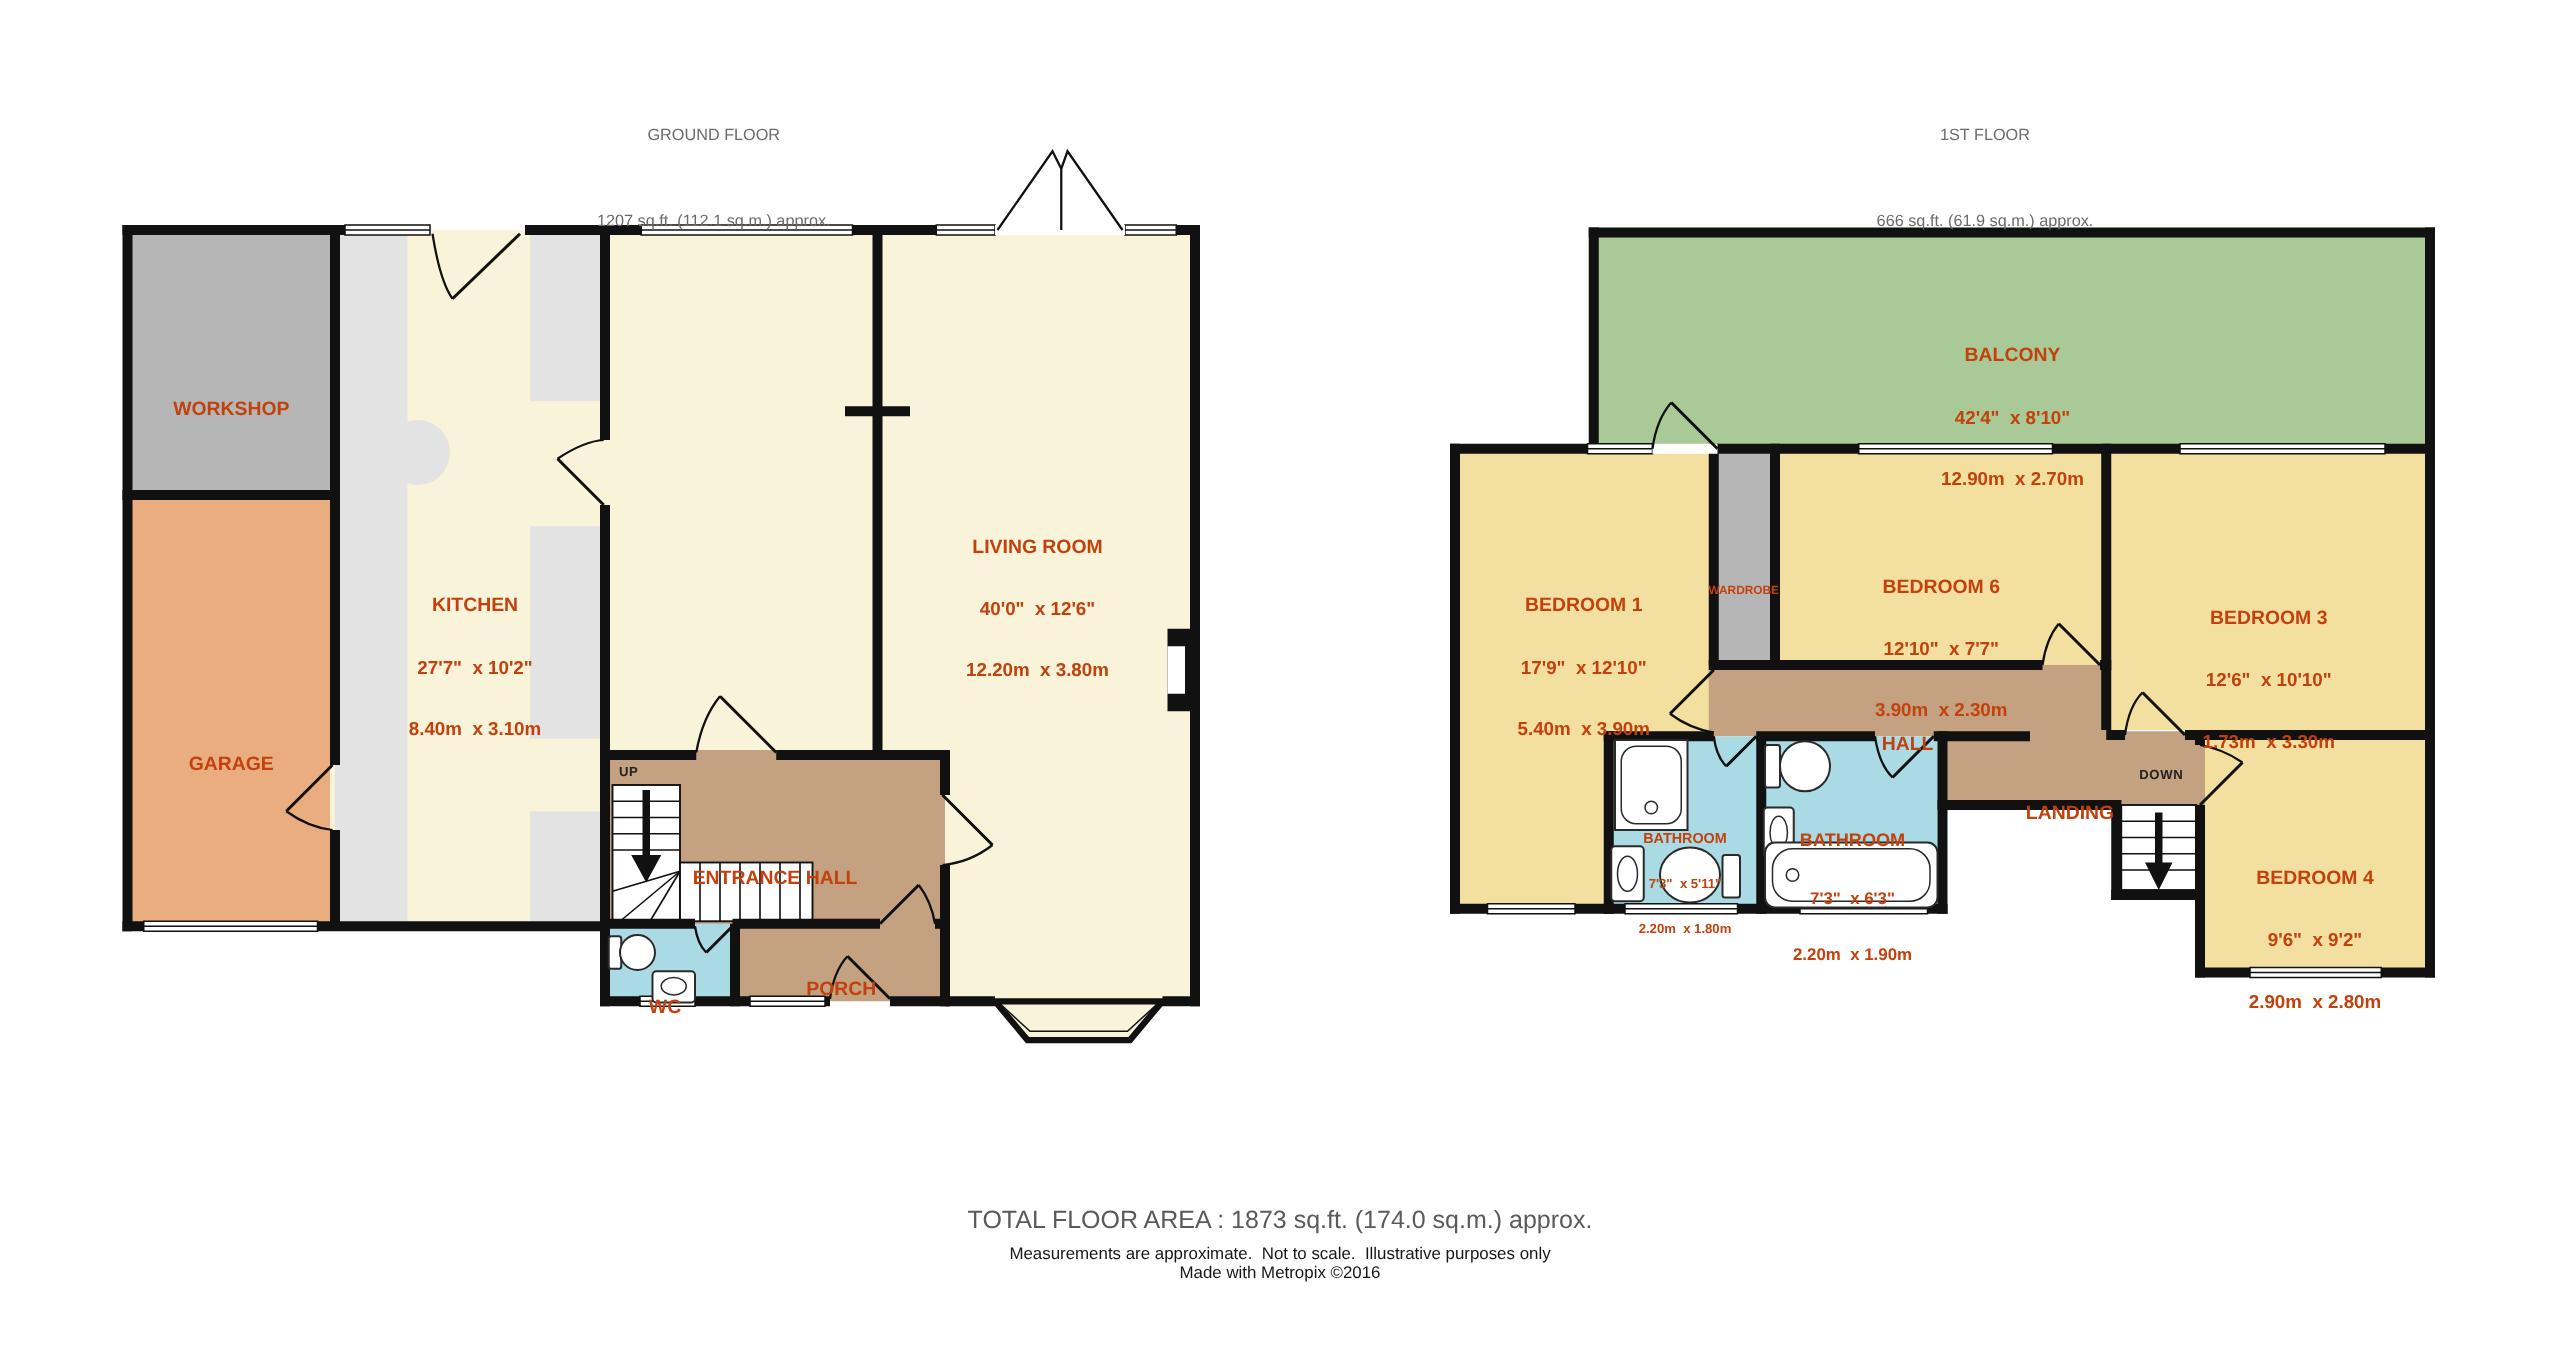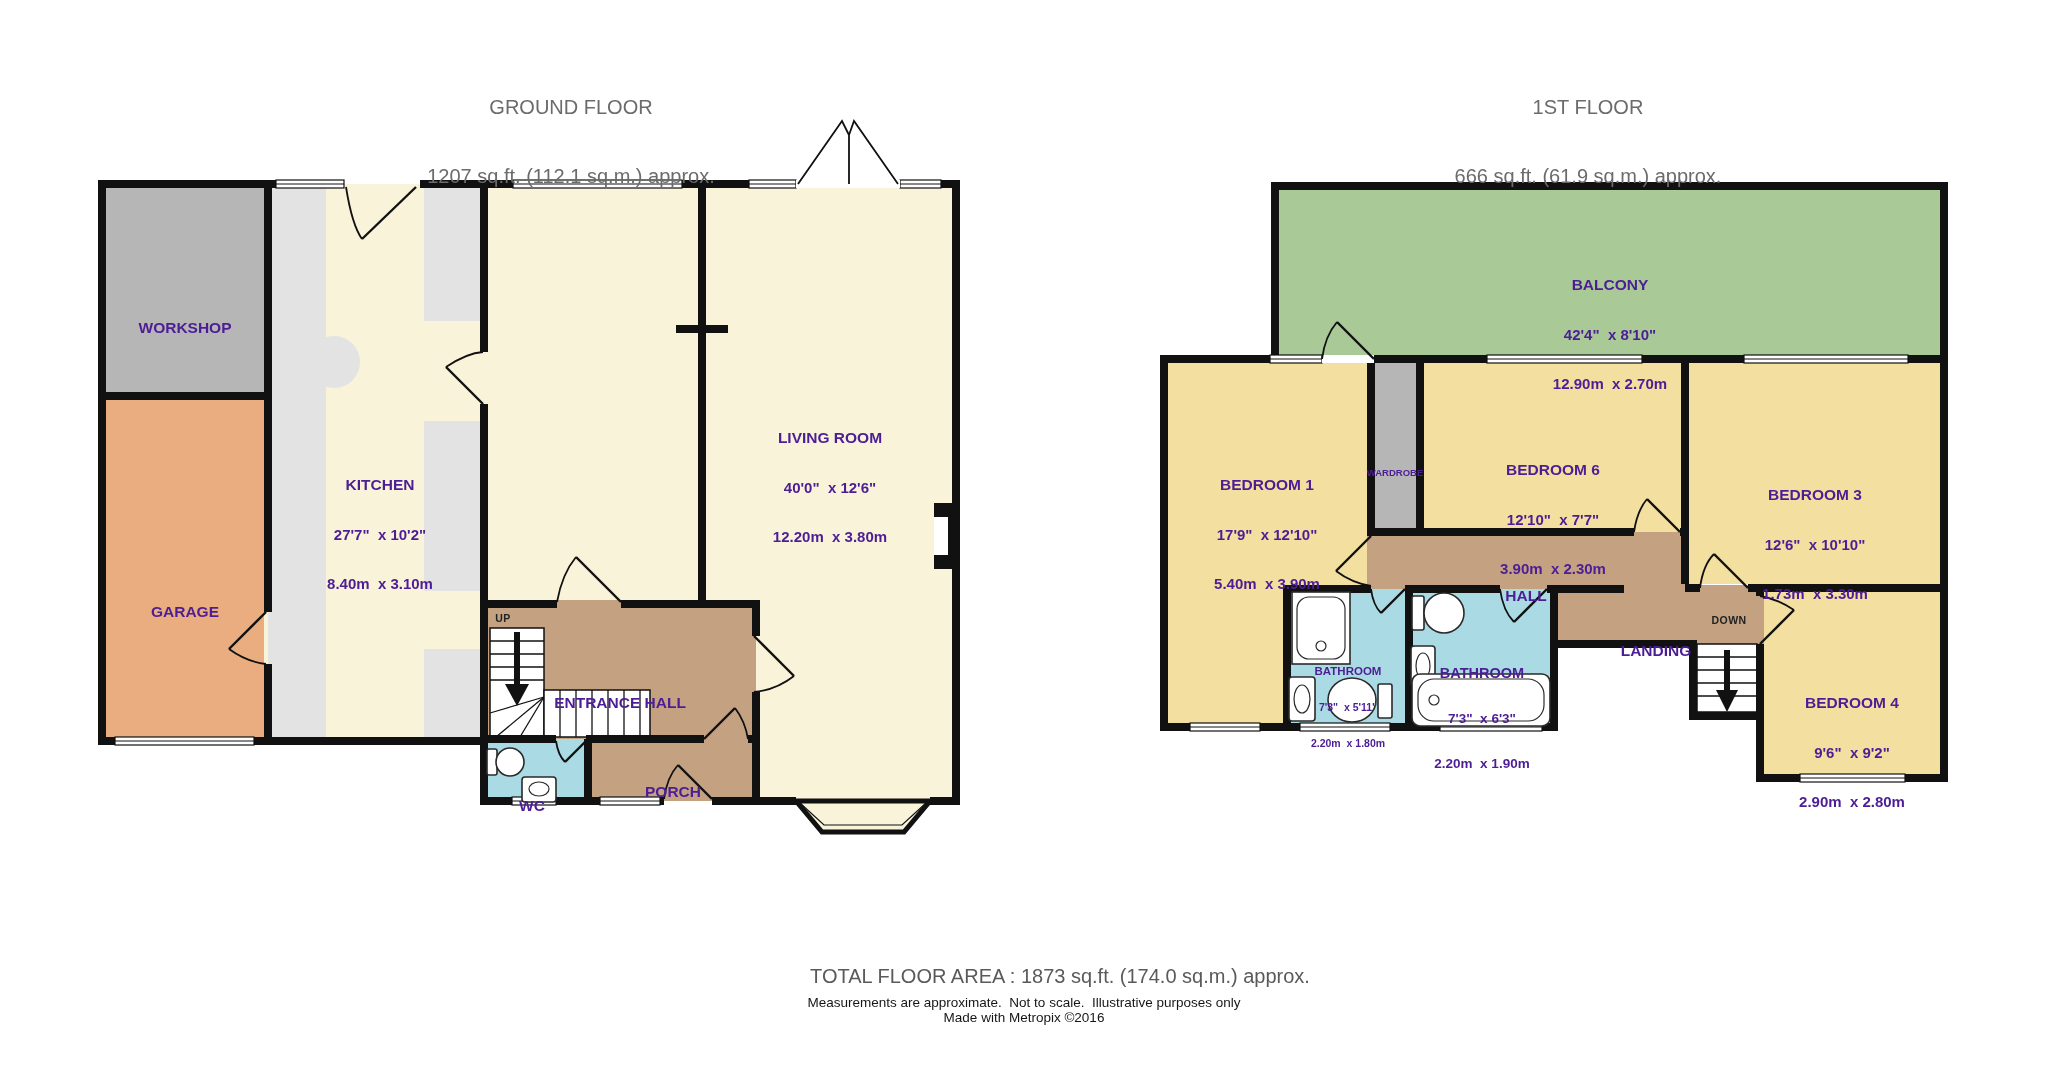--- a/index.html
+++ b/index.html
@@ -1,38 +1,38 @@
 <!DOCTYPE html>
 <html><head>
 <meta charset="utf-8">
 <style>
   html,body{margin:0;padding:0;background:#fff;}
   .canvas{position:relative;width:2048px;height:1090px;background:#ffffff;overflow:hidden;
           font-family:"Liberation Sans",sans-serif;}
   .canvas svg{position:absolute;left:0;top:0;}
-  .ftitle{position:absolute;transform:translateX(-50%);text-align:center;font-size:20px;
+  .ftitle{position:absolute;transform:translateX(-50%);text-align:center;font-size:13px;
           color:#6b6b6b;line-height:23px;white-space:pre;}
   .ftitle span{display:block;}
   .rlbl{position:absolute;transform:translateX(-50%);text-align:center;font-weight:bold;
-        color:#4c1d95;white-space:pre;line-height:16.5px;}
+        color:#c2410c;white-space:pre;line-height:16.5px;}
   .rlbl span{display:block;}
   .rn{font-size:15.5px;}
   .rd{font-size:15px;}
   .mid{line-height:15px;}
   .mid .rn{font-size:14.5px;}
   .mid .rd{font-size:13.5px;}
   .small{line-height:12px;}
   .small .rn{font-size:11.5px;}
   .small .rd{font-size:10.5px;}
   .tiny{line-height:11px;}
   .tiny .rn{font-size:9.5px;}
   .updown{position:absolute;transform:translateX(-50%);font-size:10.5px;font-weight:600;
           color:#222;letter-spacing:.5px;white-space:pre;}
   .footer{position:absolute;transform:translateX(-50%);text-align:center;white-space:pre;}
-  .f1{font-size:20px;color:#5a5a5a;margin-left:36px;}
+  .f1{font-size:20px;color:#5a5a5a;}
   .f2{font-size:13.5px;color:#161616;}
   
   .w{fill:#111;}
   .winb{fill:#fff;stroke:#111;stroke-width:1.2;}
   .wl{stroke:#111;stroke-width:1.2;fill:none;}
   .door{stroke:#111;stroke-width:1.8;fill:none;}
   .leaf{stroke:#111;stroke-width:2.4;}
   .stair{fill:#fff;stroke:#111;stroke-width:1.5;}
   .tr{stroke:#111;stroke-width:1.3;}
   .fix{fill:#fff;stroke:#2a2a2a;stroke-width:1.6;}

